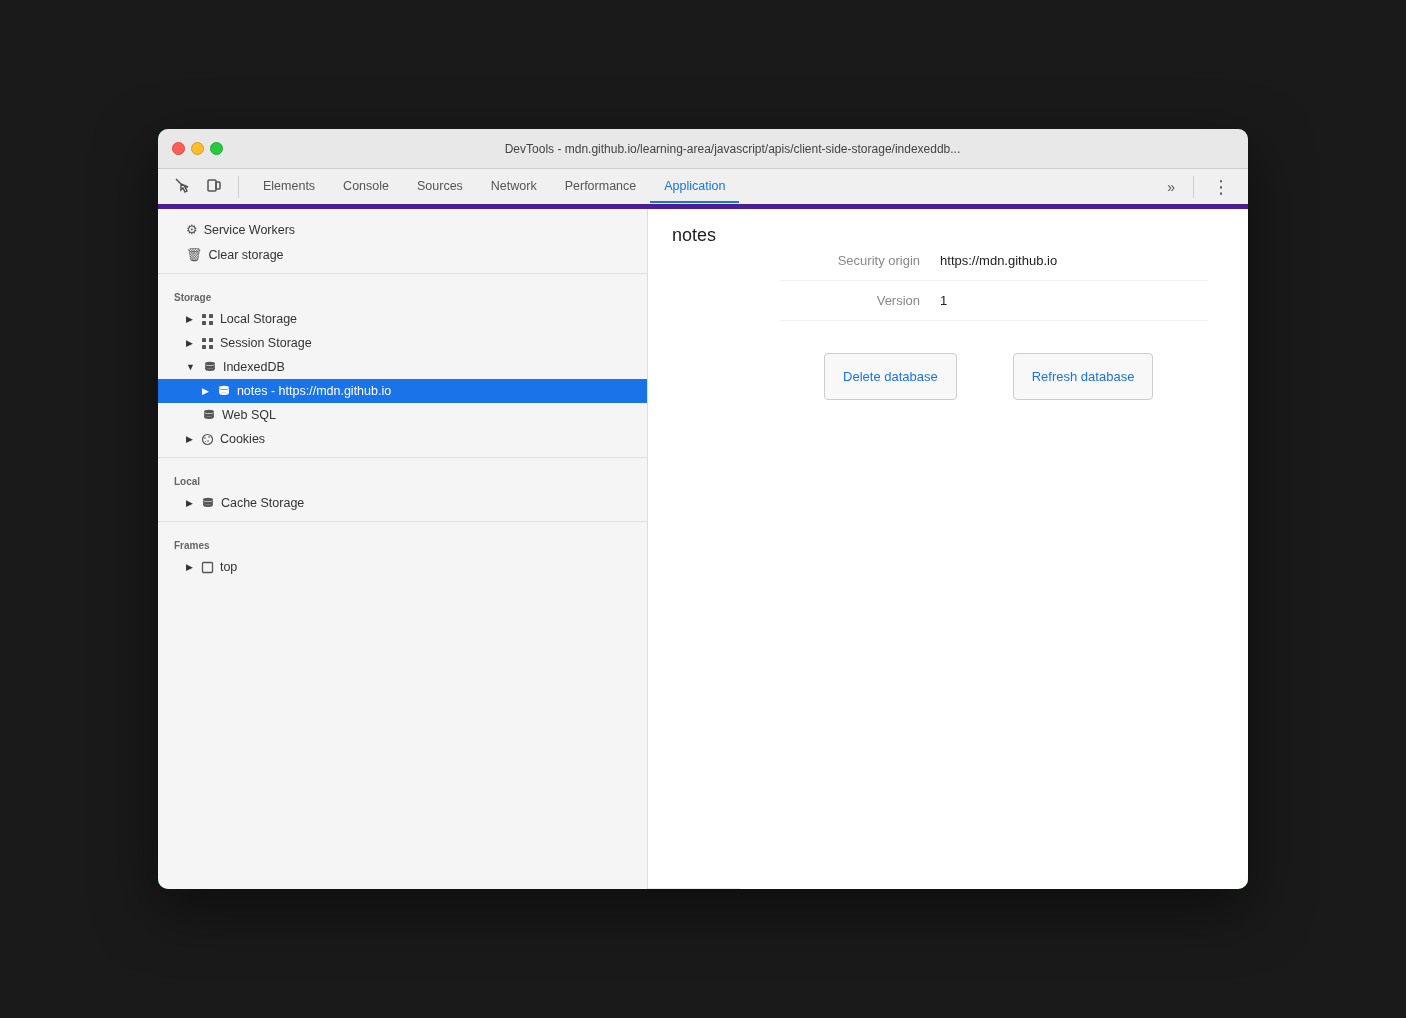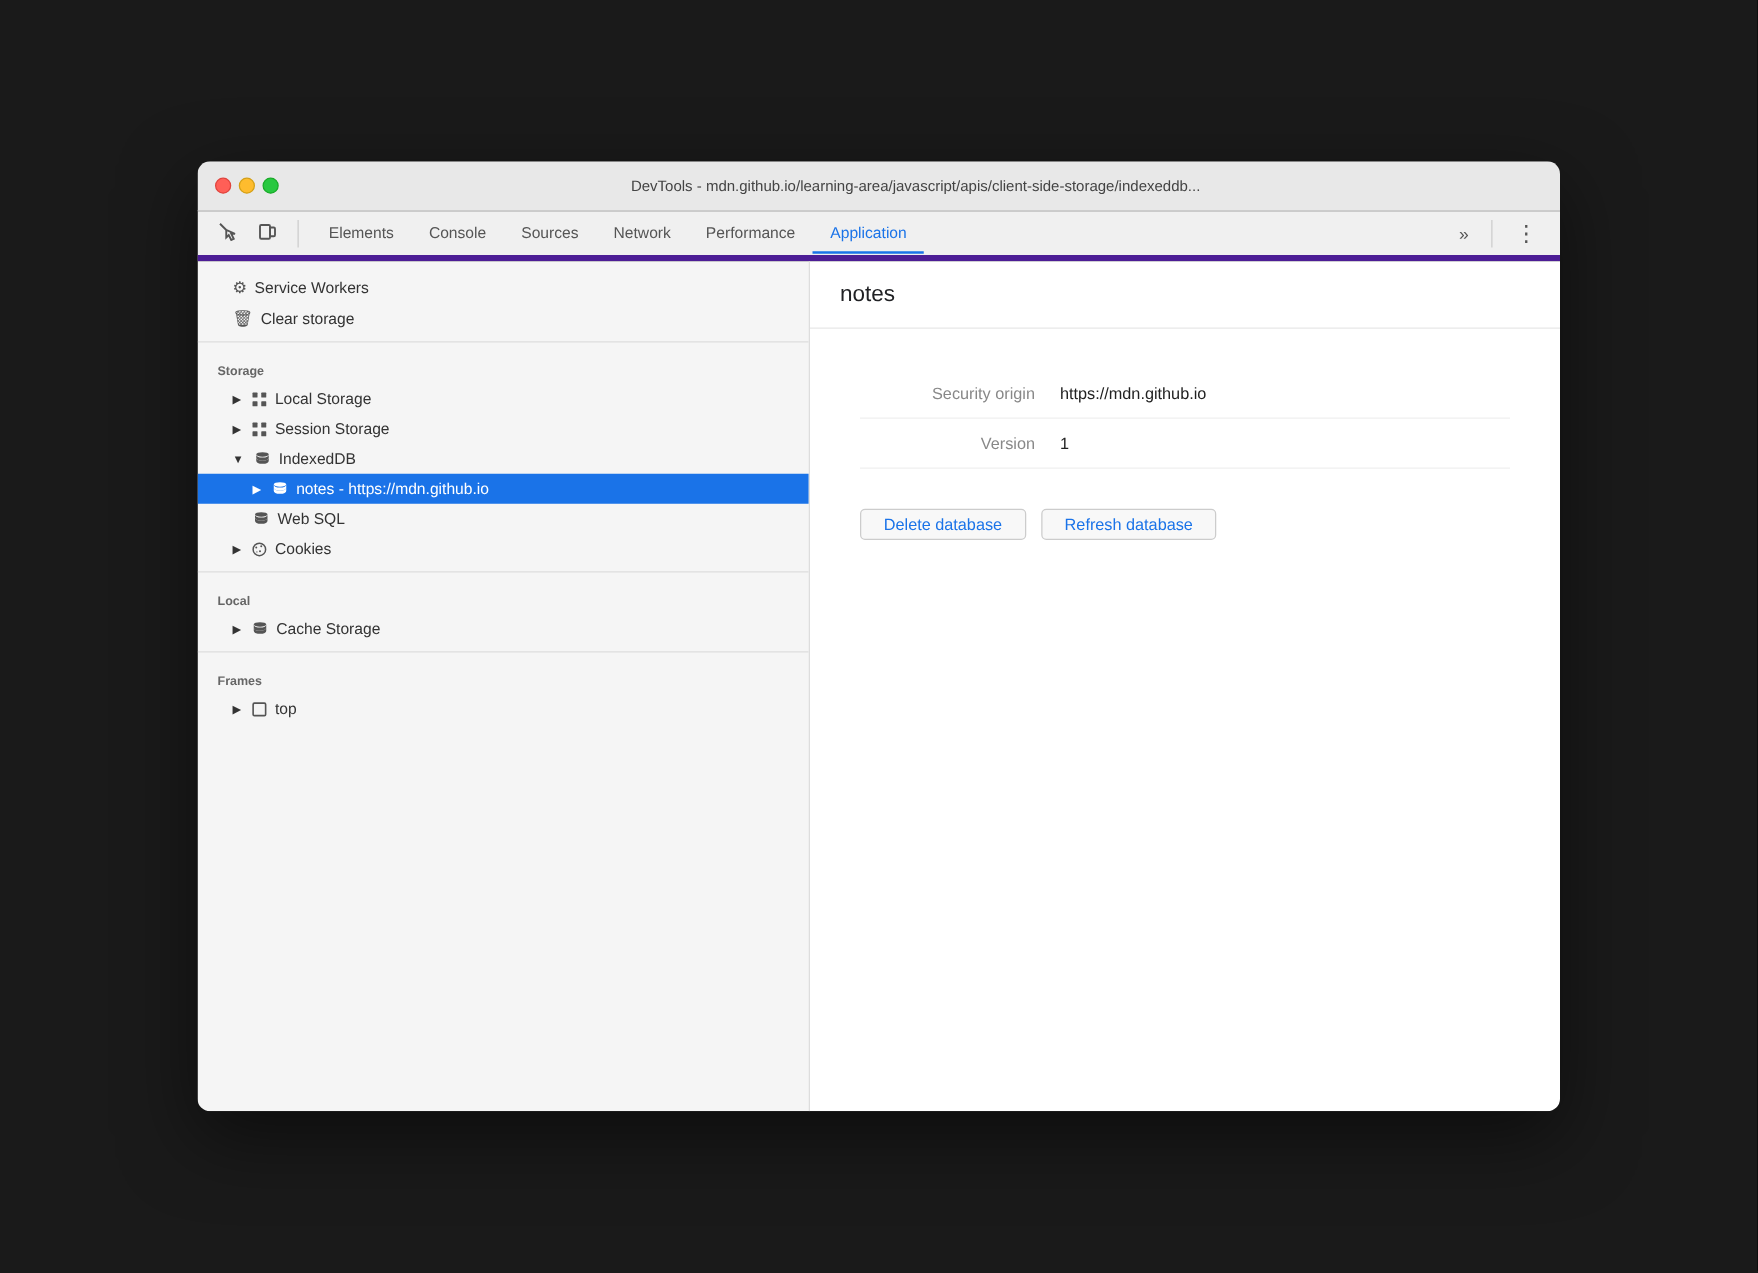--- a/index.html
+++ b/index.html
@@ -6,21 +6,21 @@
     body {
       background: #1a1a1a;
       display: flex;
       justify-content: center;
       align-items: center;
       min-height: 100vh;
       font-family: -apple-system, BlinkMacSystemFont, "Segoe UI", sans-serif;
     }
     .window {
       width: 1090px;
-      background: #000000;
+      background: #22c55e;
       border-radius: 10px;
       overflow: hidden;
       box-shadow: 0 20px 60px rgba(0,0,0,0.5);
     }
     
     .title-bar {
       background: #e8e8e8;
       border-bottom: 1px solid #ccc;
       display: flex;
       align-items: center;
@@ -170,21 +170,21 @@
       font-size: 9px;
       margin-right: 2px;
       display: inline-block;
     }
     
     .content {
       flex: 1;
       background: #fff;
       overflow-y: auto;
       display: flex;
-      flex-direction: column;
+      flex-direction: row;
     }
     .content-header {
       padding: 16px 24px;
       border-bottom: 1px solid #e8e8e8;
     }
     .content-title {
       font-size: 18px;
       font-weight: 500;
       color: #202124;
     }
@@ -214,28 +214,29 @@
     .info-value {
       font-size: 13px;
       color: #222;
     }
     .action-buttons {
       display: flex;
       gap: 12px;
       margin-top: 16px;
     }
     .btn {
-      padding: 4px 18px;
+      padding: 15px 18px;
       border-radius: 4px;
       font-size: 13px;
       cursor: pointer;
       font-weight: 500;
       border: 1px solid #ccc;
       background: #f8f8f8;
       color: #1a73e8;
+      margin-left: 44px;
     }
   </style>
 </head>
 <body>
 
 <div class="window">
 
   <div class="title-bar">
     <div class="traffic-lights">
       <div class="traffic-light close"></div>

